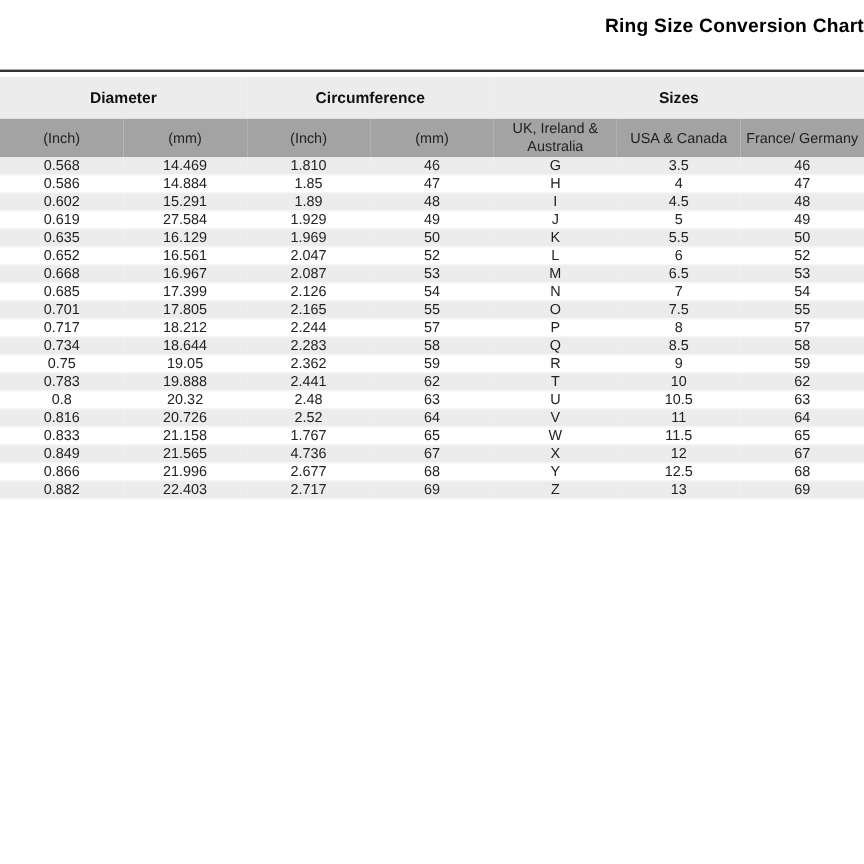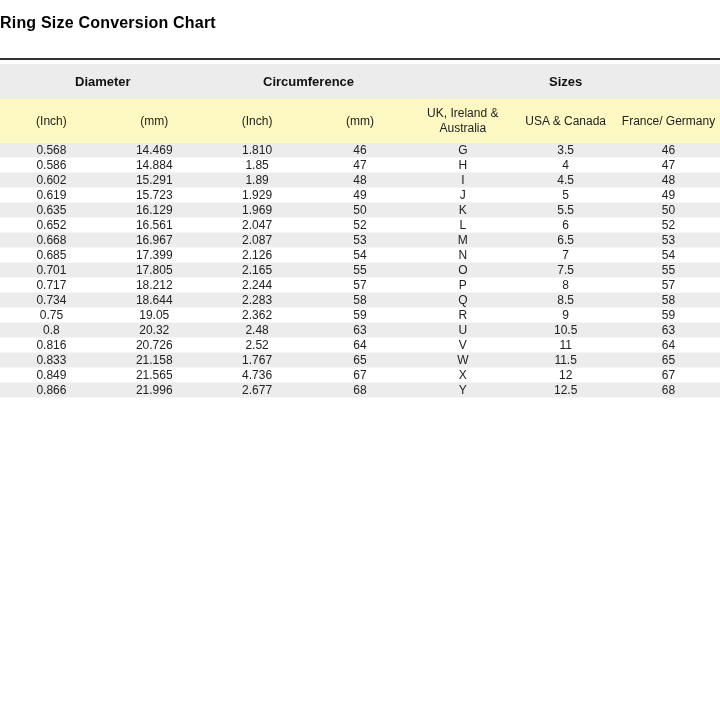--- a/index.html
+++ b/index.html
@@ -7,21 +7,21 @@
   body {
     width: 720px;
     height: 720px;
     background: #ffffff;
     font-family: "Liberation Sans", sans-serif;
     color: #222222;
     overflow: hidden;
   }
   .page-title {
     margin: 13px 0 0 0;
-    text-align: left;
+    text-align: right;
     font-size: 16px;
     line-height: 19px;
     font-weight: bold;
     color: #000000;
     letter-spacing: 0.2px;
   }
   .top-rule {
     margin-top: 26px;
     height: 2px;
     width: 100%;
@@ -41,22 +41,22 @@
   tr.group-row {
     background: #ececec;
     height: 35px;
   }
   tr.group-row th {
     font-size: 13px;
     font-weight: bold;
     color: #111111;
   }
   tr.sub-row {
-    background: #fef9c3;
-    height: 44px;
+    background: #a3a3a3;
+    height: 32px;
   }
   tr.sub-row th {
     font-size: 12px;
     font-weight: normal;
     color: #222222;
     line-height: 1.25;
     padding: 0 4px;
   }
   tbody tr {
     height: 14px;
@@ -118,21 +118,21 @@
           <td>0.602</td>
           <td>15.291</td>
           <td>1.89</td>
           <td>48</td>
           <td>I</td>
           <td>4.5</td>
           <td>48</td>
         </tr>
         <tr>
           <td>0.619</td>
-          <td>15.723</td>
+          <td>27.584</td>
           <td>1.929</td>
           <td>49</td>
           <td>J</td>
           <td>5</td>
           <td>49</td>
         </tr>
         <tr>
           <td>0.635</td>
           <td>16.129</td>
           <td>1.969</td>
@@ -198,20 +198,29 @@
         <tr>
           <td>0.75</td>
           <td>19.05</td>
           <td>2.362</td>
           <td>59</td>
           <td>R</td>
           <td>9</td>
           <td>59</td>
         </tr>
         <tr>
+          <td>0.783</td>
+          <td>19.888</td>
+          <td>2.441</td>
+          <td>62</td>
+          <td>T</td>
+          <td>10</td>
+          <td>62</td>
+        </tr>
+        <tr>
           <td>0.8</td>
           <td>20.32</td>
           <td>2.48</td>
           <td>63</td>
           <td>U</td>
           <td>10.5</td>
           <td>63</td>
         </tr>
         <tr>
           <td>0.816</td>
@@ -242,15 +251,24 @@
         </tr>
         <tr>
           <td>0.866</td>
           <td>21.996</td>
           <td>2.677</td>
           <td>68</td>
           <td>Y</td>
           <td>12.5</td>
           <td>68</td>
         </tr>
+        <tr>
+          <td>0.882</td>
+          <td>22.403</td>
+          <td>2.717</td>
+          <td>69</td>
+          <td>Z</td>
+          <td>13</td>
+          <td>69</td>
+        </tr>
       </tbody>
   </table>
 </div>
 
 </body></html>

